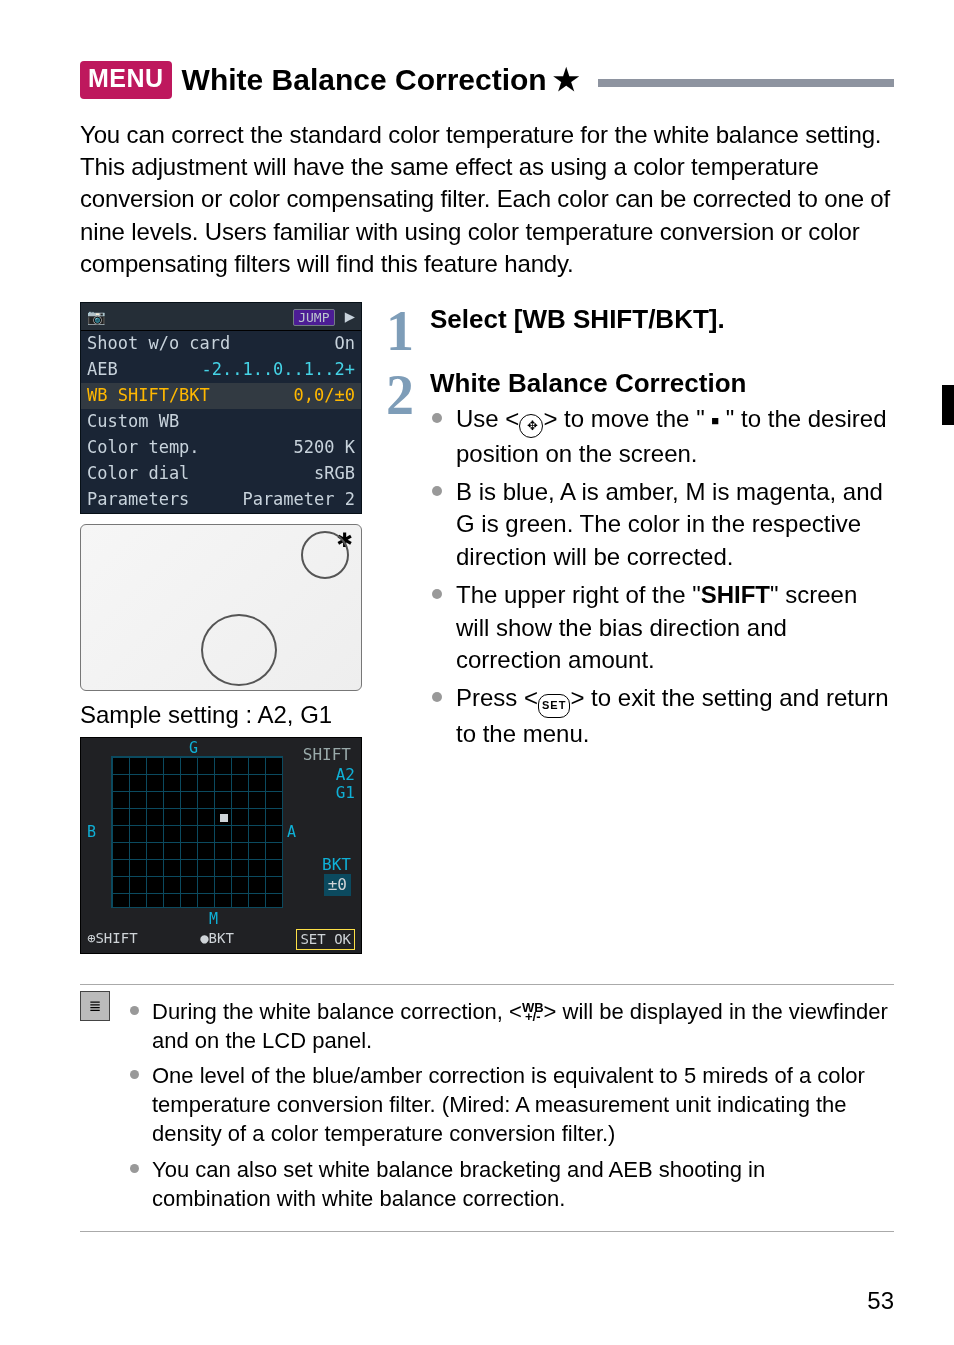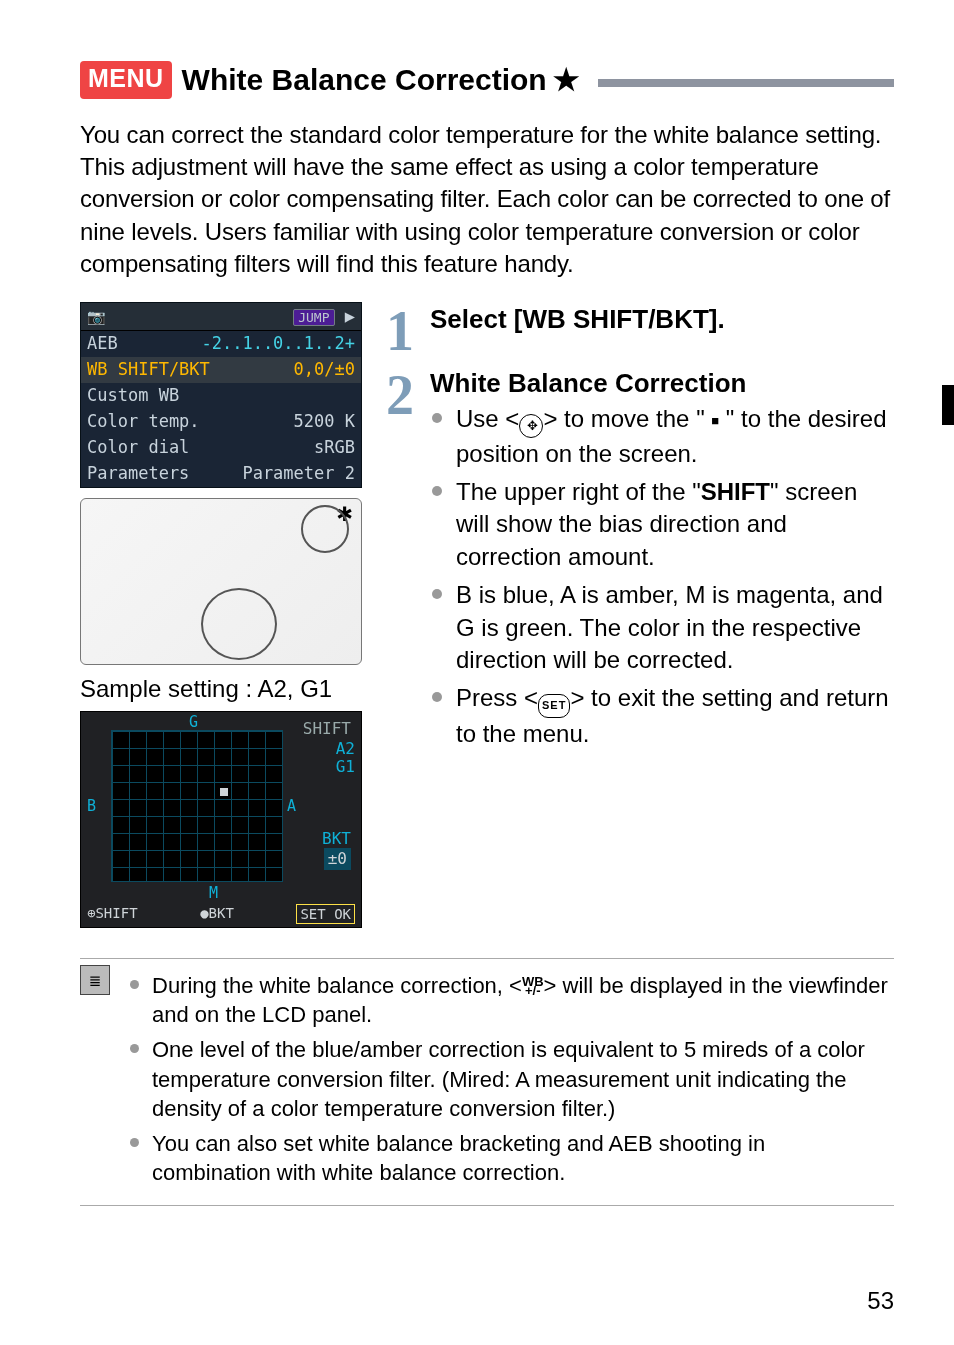--- a/index.html
+++ b/index.html
@@ -15,21 +15,21 @@
     padding: 60px 60px 40px 80px;
     font-size: 24px;
     line-height: 1.35;
   }
   .header-row {
     display: flex;
     align-items: center;
     margin-bottom: 18px;
   }
   .menu-badge {
-    background: #ef4444;
+    background: #be185d;
     color: #fff;
     font-weight: bold;
     padding: 1px 8px 3px 8px;
     border-radius: 4px;
     font-size: 25px;
     margin-right: 10px;
     letter-spacing: 0.5px;
   }
   .page-title {
     font-weight: bold;
@@ -243,20 +243,24 @@
   <div class="left-col">
     <div class="lcd">
       <div class="lcd-top">
         <span class="cam-icon">📷</span>
         <span>
           <span class="jump">JUMP</span>
           <span>▶</span>
         </span>
       </div>
       <div id="lcd-rows">
+          <div class="lcd-row">
+            <span class="label">Shoot w/o card</span>
+            <span class="val ">On</span>
+          </div>
           <div class="lcd-row">
             <span class="label">AEB</span>
             <span class="val cyan">-2..1..0..1..2+</span>
           </div>
           <div class="lcd-row hi">
             <span class="label">WB SHIFT/BKT</span>
             <span class="val orange">0,0/±0</span>
           </div>
           <div class="lcd-row">
             <span class="label">Custom WB</span>
@@ -311,22 +315,22 @@
   <div class="right-col" id="steps-container">
       <div class="step">
         <div class="step-num">1</div>
         <div class="step-title">Select [WB SHIFT/BKT].</div>
       </div>
       <div class="step">
         <div class="step-num">2</div>
         <div class="step-title">White Balance Correction</div>
         <ul class="bul">
           <li>Use &lt;<span class="glyph joy">✥</span>&gt; to move the " <span class="black-sq">■</span> " to the desired position on the screen.</li>
+          <li>B is blue, A is amber, M is magenta, and G is green. The color in the respective direction will be corrected.</li>
           <li>The upper right of the "<b>SHIFT</b>" screen will show the bias direction and correction amount.</li>
-          <li>B is blue, A is amber, M is magenta, and G is green. The color in the respective direction will be corrected.</li>
           <li>Press &lt;<span class="glyph set">SET</span>&gt; to exit the setting and return to the menu.</li>
         </ul>
       </div>
     </div>
 </div>
 
 <div class="notes">
   <div class="notes-icon">≣</div>
   <ul class="nbul" id="notes-list">
       <li>During the white balance correction, &lt;<span class="wb-tiny"><span class="b">WB</span>+/-</span>&gt; will be displayed in the viewfinder and on the LCD panel.</li>

